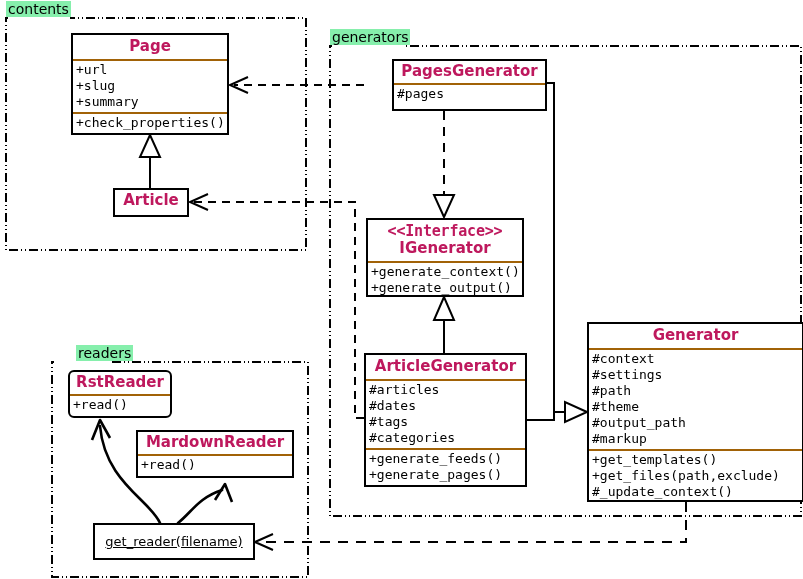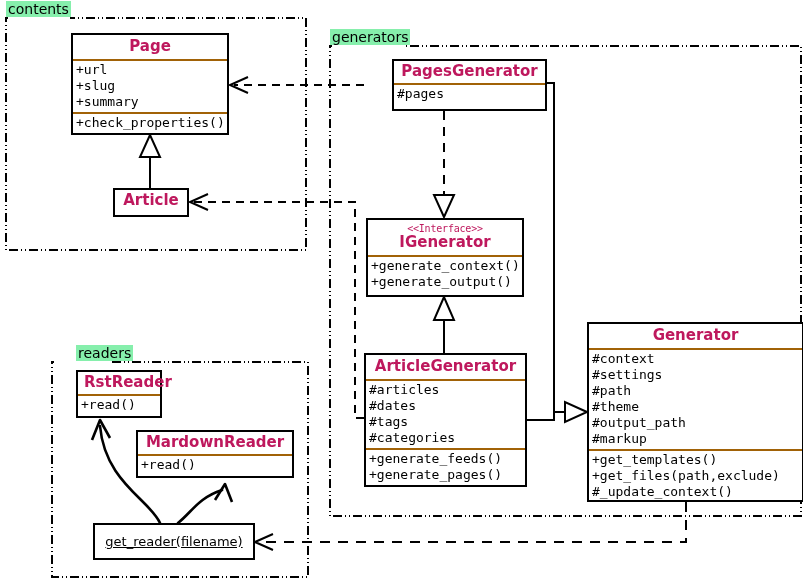--- a/index.html
+++ b/index.html
@@ -35,22 +35,22 @@
     font-weight: bold;
     font-size: 15px;
     font-family: "DejaVu Sans", sans-serif;
     padding: 3px 6px 4px 6px;
     color: #be185d;
     line-height: 1.12;
     white-space: nowrap;
   }
   .uml-stereotype {
     display: block;
-    font-weight: normal;
-    font-size: 10px;
+    font-weight: bold;
+    font-size: 15px;
     font-family: "DejaVu Sans Mono", monospace;
     letter-spacing: -0.2px;
   }
   .uml-compartment {
     border-top: 2px solid #a16207;
     padding: 1px 2px 2px 3px;
   }
   .uml-member {
     font-family: "DejaVu Sans Mono", monospace;
     font-size: 13px;
@@ -228,21 +228,21 @@
       <div class="uml-member">#output_path</div>
       <div class="uml-member">#markup</div>
     </div>
     <div class="uml-compartment">
       <div class="uml-member">+get_templates()</div>
       <div class="uml-member">+get_files(path,exclude)</div>
       <div class="uml-member">#_update_context()</div>
     </div>
   </div>
 
-  <div class="uml-class" style="left:76px; top:370px; width:86px; height:48px;">
+  <div class="uml-class" style="left:68px; top:370px; width:104px; height:48px;border-radius:6px;">
     <div class="uml-name" style="padding:2px 6px 3px 6px;">RstReader</div>
     <div class="uml-compartment">
       <div class="uml-member">+read()</div>
     </div>
   </div>
 
   <div class="uml-class" style="left:136px; top:430px; width:158px; height:48px;">
     <div class="uml-name" style="padding:2px 6px 3px 6px;">MardownReader</div>
     <div class="uml-compartment">
       <div class="uml-member">+read()</div>

